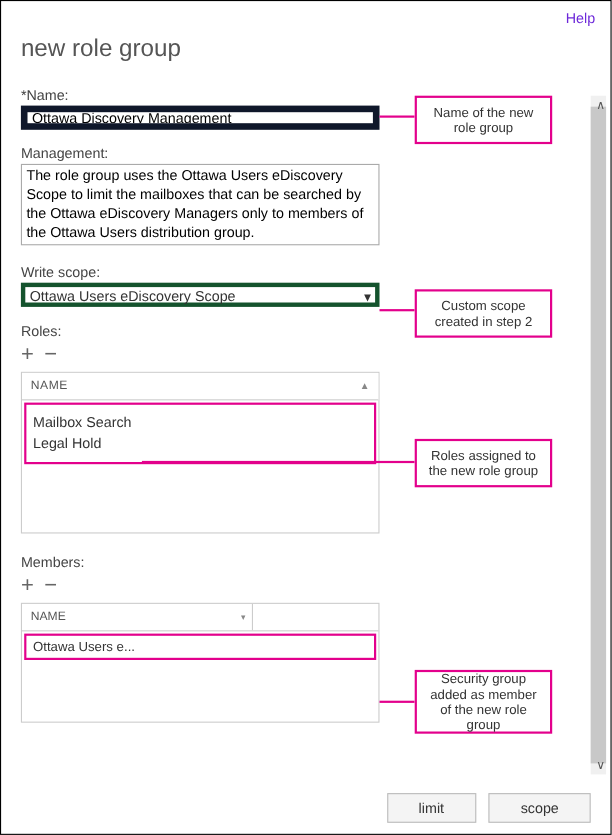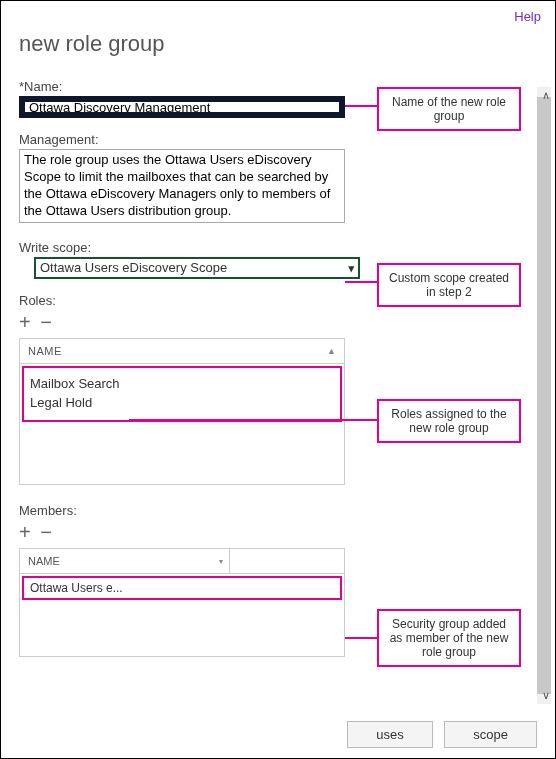--- a/index.html
+++ b/index.html
@@ -53,25 +53,24 @@
     font-size: 13px;
     padding: 2px 4px;
     border: 1px solid #aaa;
     height: 74px;
     resize: none;
     outline: none;
     line-height: 1.3;
   }
   .select-wrap {
     position: relative;
-    border: 2px solid #14532d;
+    border: 4px solid #14532d;
     height: 22px;
     width: 100%;
     background: #fff;
-    margin-left: 15px;
   }
   .select-wrap .sel-text {
     padding: 1px 4px;
     font-size: 13px;
   }
   .select-wrap .sel-caret {
     position: absolute;
     right: 4px;
     top: 3px;
     font-size: 11px;
@@ -162,21 +161,21 @@
 
   
   .callout {
     position: absolute;
     border: 2px solid #e3008c;
     background: #fff;
     font-size: 12px;
     color: #333;
     text-align: center;
     padding: 20px 6px;
-    width: 144px;
+    width: 125px;
     display: flex;
     align-items: center;
     justify-content: center;
   }
   .connector {
     position: absolute;
     height: 2px;
     background: #e3008c;
   }
 
@@ -296,15 +295,15 @@
 
 <div class="connector" style="left:344px; top:636px; width:32px;"></div>
 <div class="callout" style="left:376px; top:608px; height:58px;">Security group added as member of the new role group</div>
 
 <div class="scroll-track"></div>
 <div class="scroll-thumb"></div>
 <div class="scroll-arrow scroll-up">∧</div>
 <div class="scroll-arrow scroll-down">∨</div>
 
 <div class="footer">
-  <button class="btn">uses</button>
+  <button class="btn">limit</button>
   <button class="btn">scope</button>
 </div>
 
 </body></html>

